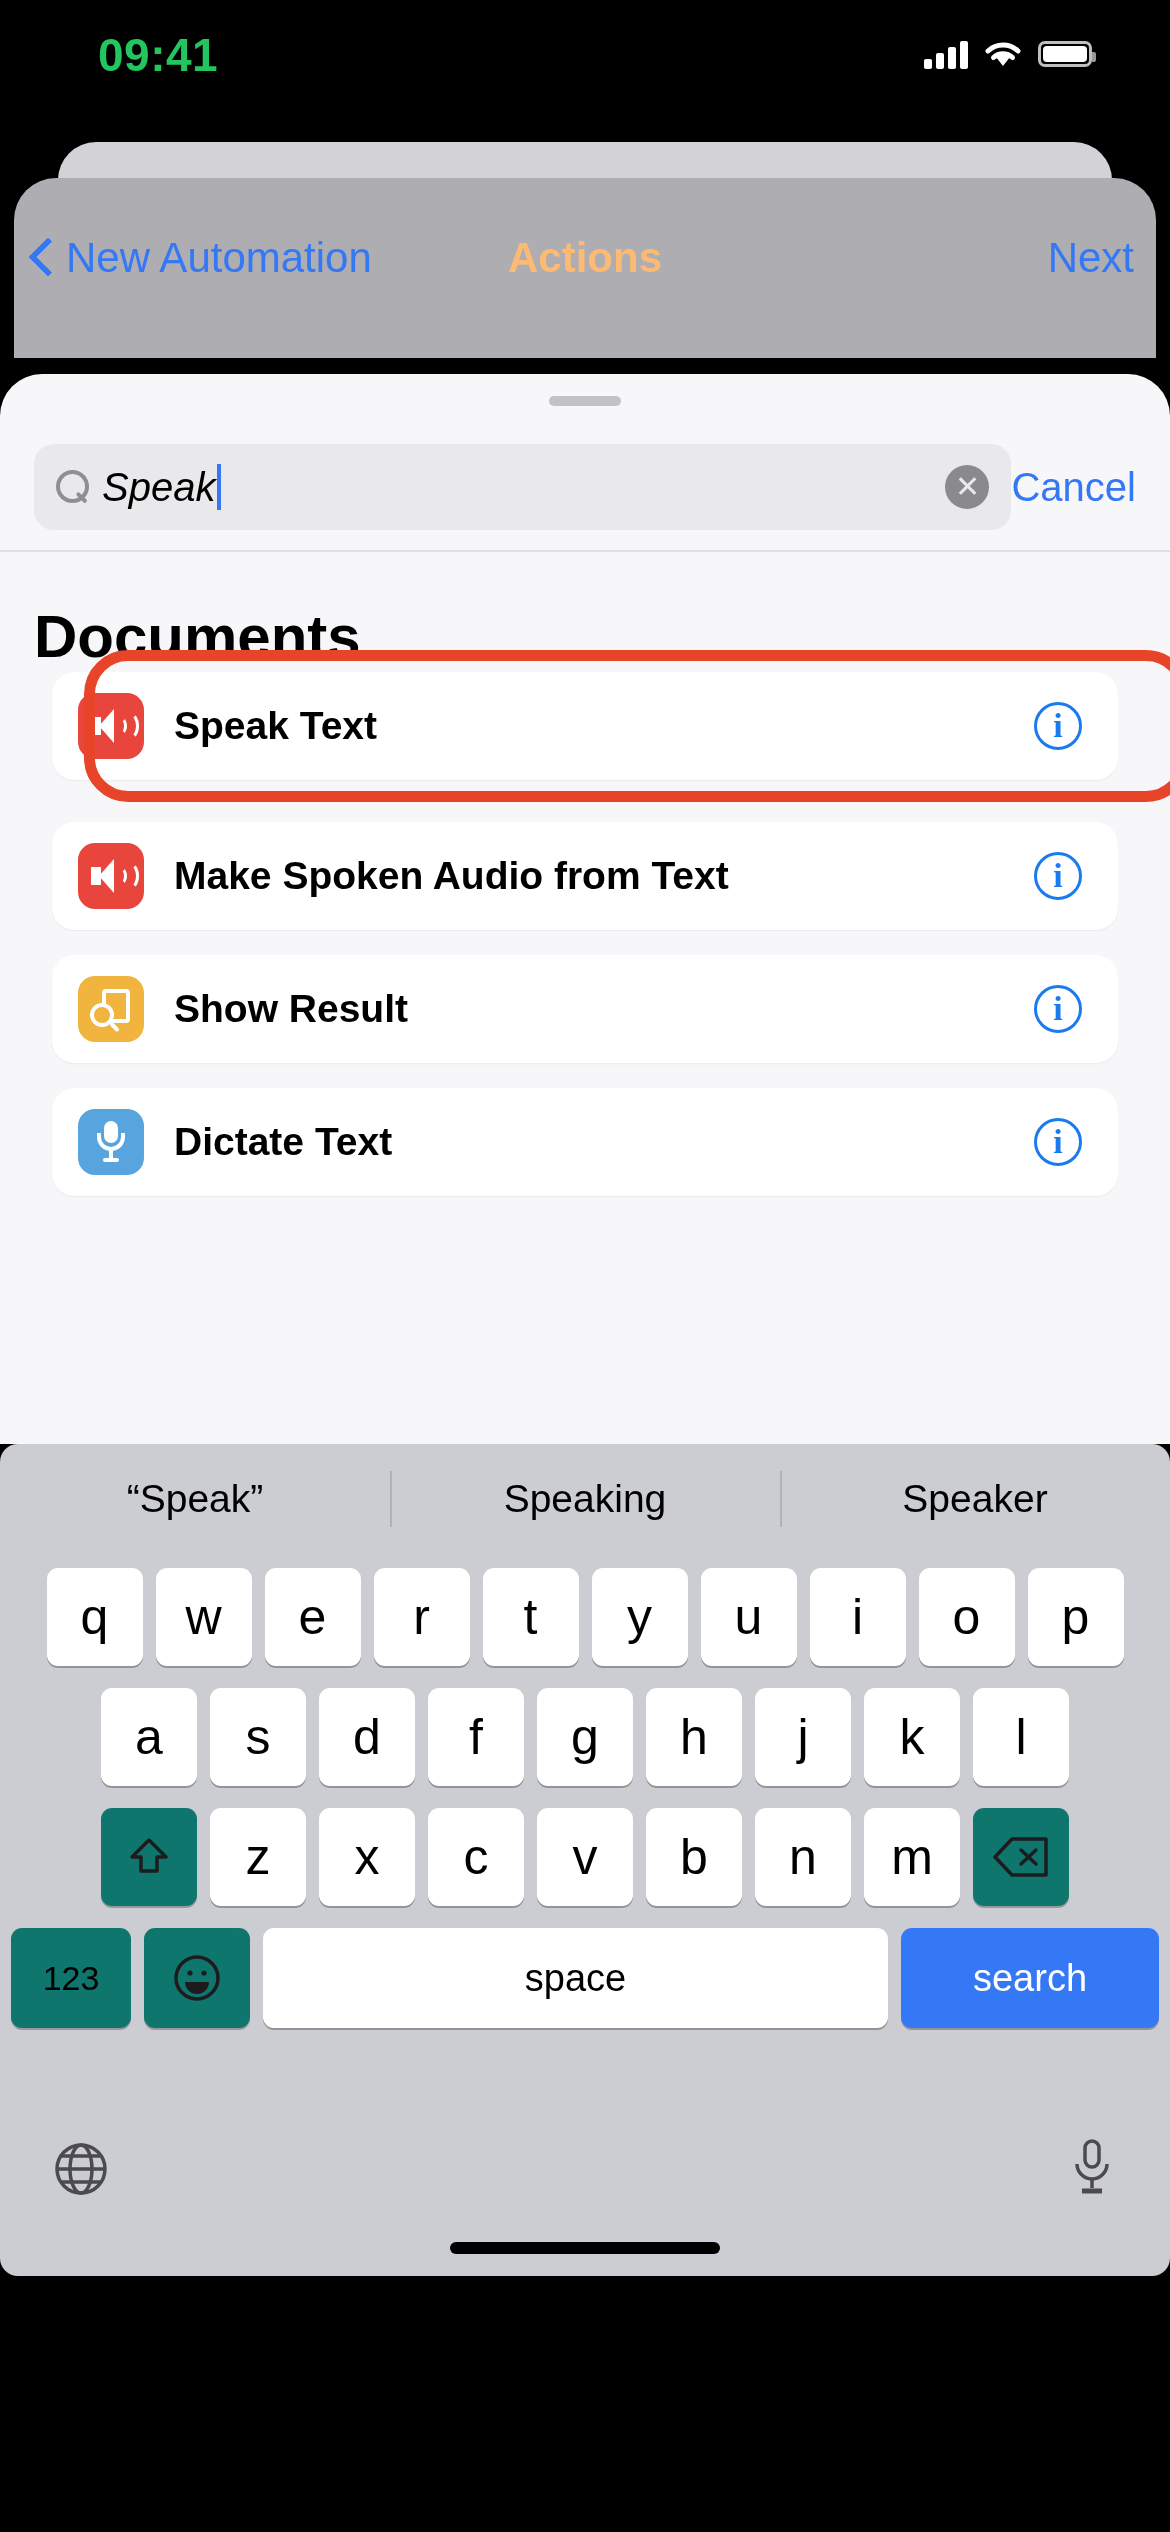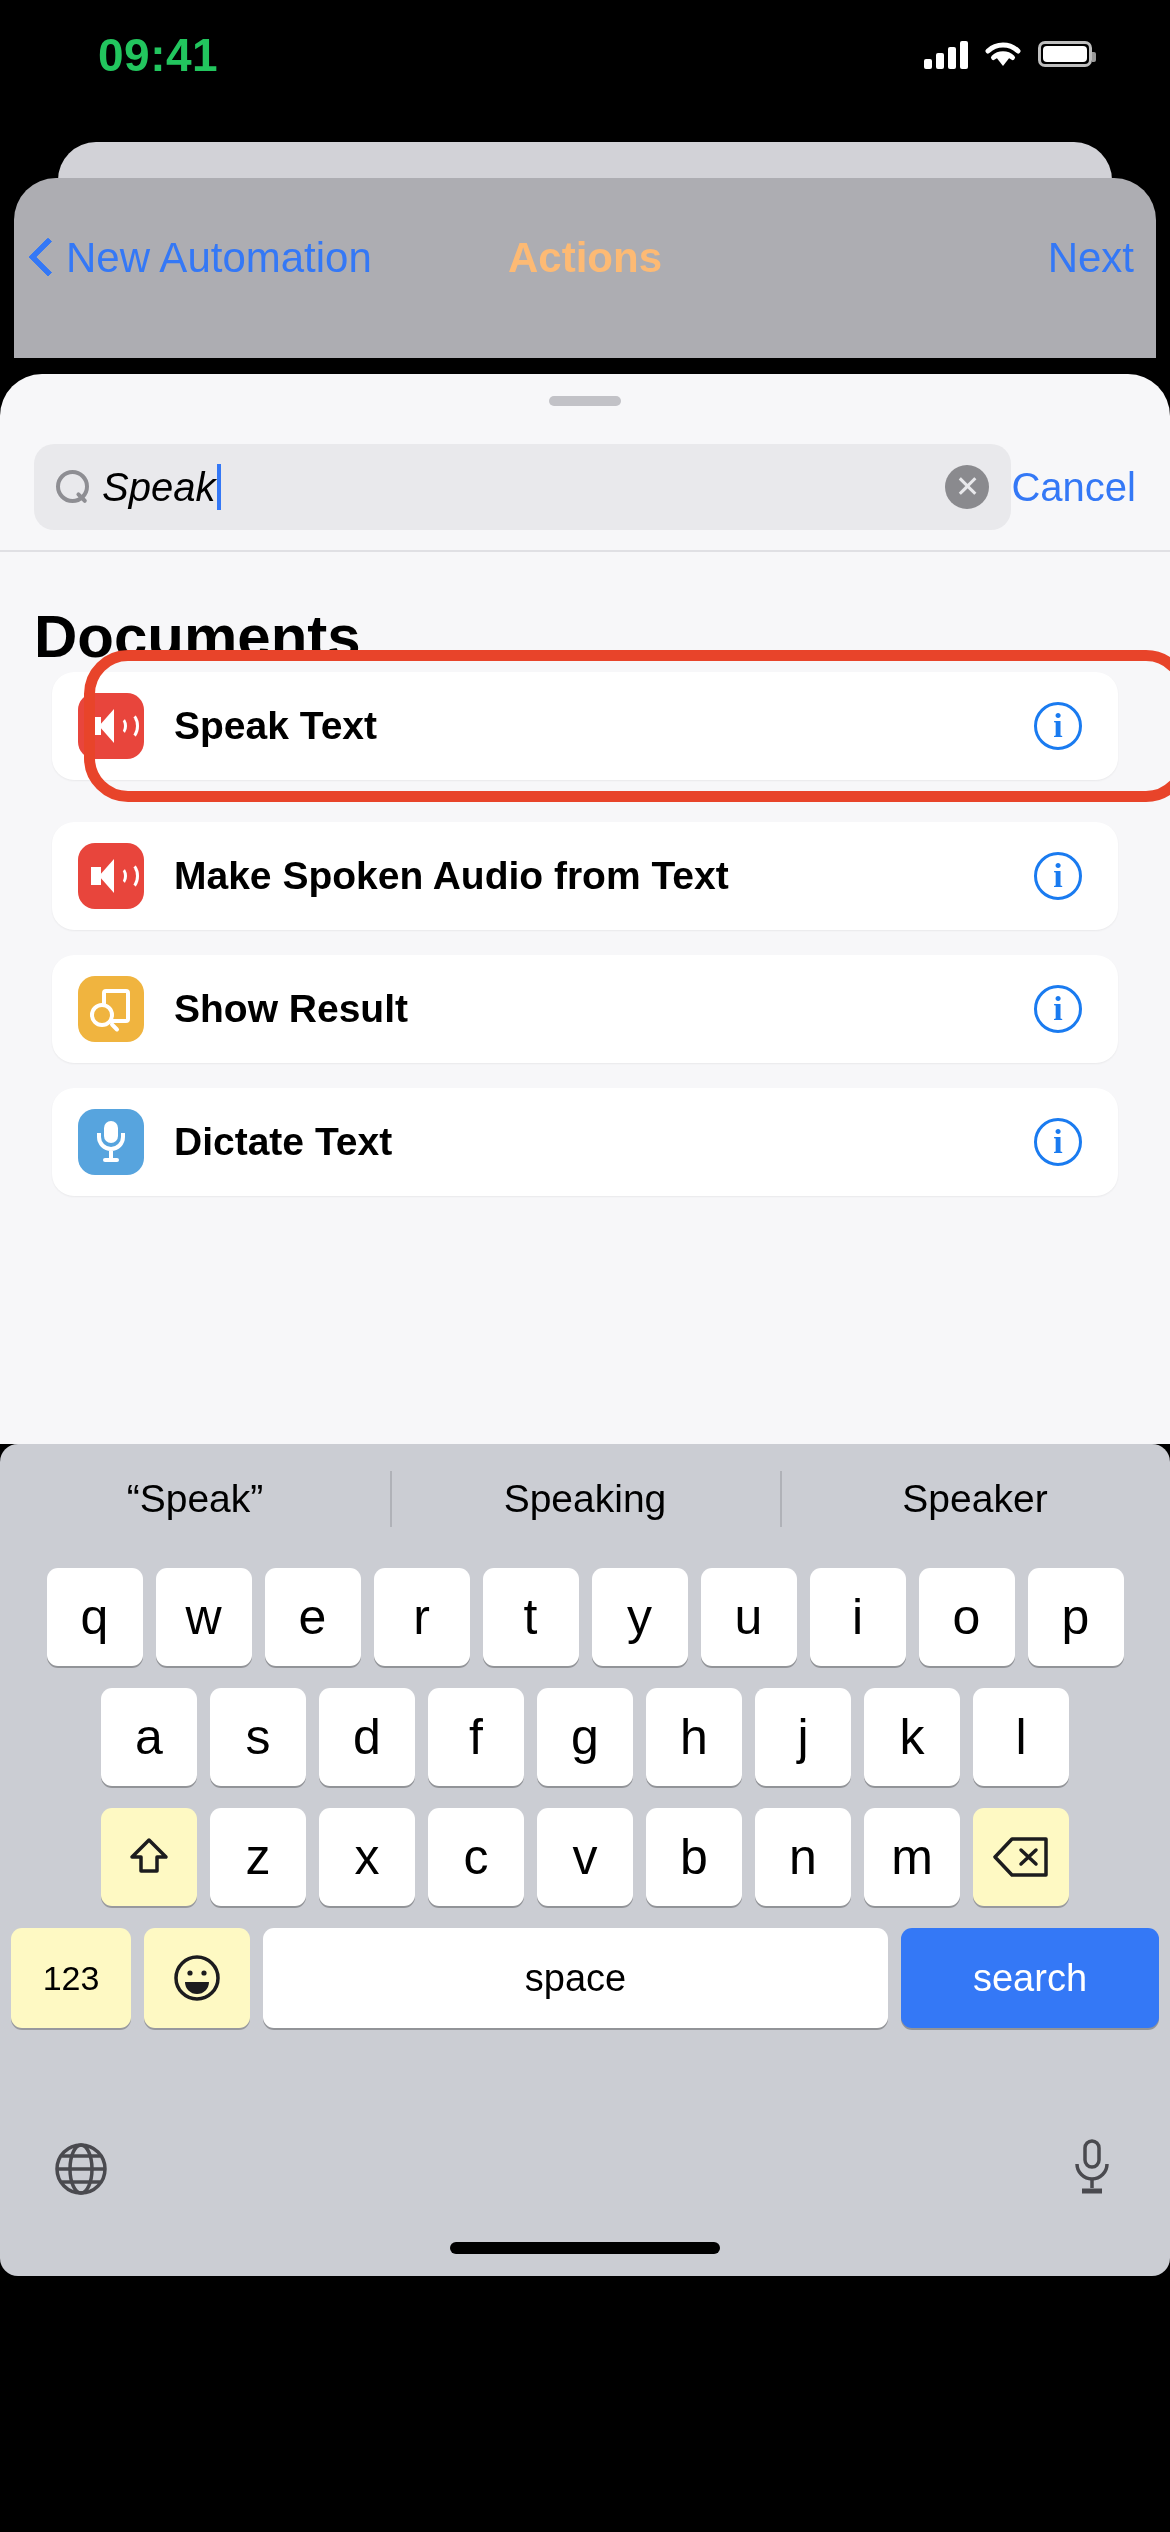--- a/index.html
+++ b/index.html
@@ -231,21 +231,21 @@
   .krow.r4 { gap: 13px; margin-top: 22px; padding: 0 11px; }
   .key {
     background: #fff; border-radius: 11px; height: 98px;
     display: flex; align-items: center; justify-content: center;
     font-size: 50px; color: #000; font-weight: 400;
     box-shadow: 0 2px 0 rgba(0,0,0,.28);
   }
   .krow.r1 .key { width: 96px; }
   .krow.r2 .key { width: 96px; }
   .krow.r3 .key { width: 96px; }
-  .key.wide { background: #fef9c3; box-shadow: 0 2px 0 rgba(0,0,0,.25); }
+  .key.wide { background: #0f766e; box-shadow: 0 2px 0 rgba(0,0,0,.25); }
   .key.shift { width: 128px; }
   .key.bksp { width: 128px; }
   .key.num { width: 120px; font-size: 34px; }
   .key.emoji { width: 106px; font-size: 46px; }
   .key.space { flex: 1; background: #fff; font-size: 38px; }
   .key.search { width: 258px; background: #3478f6; color: #fff; font-size: 38px; }
   .krow.r4 .key { height: 100px; }
 
   .kb-bottom {
     position: absolute; left: 0; bottom: 0; width: 1170px; height: 150px;

